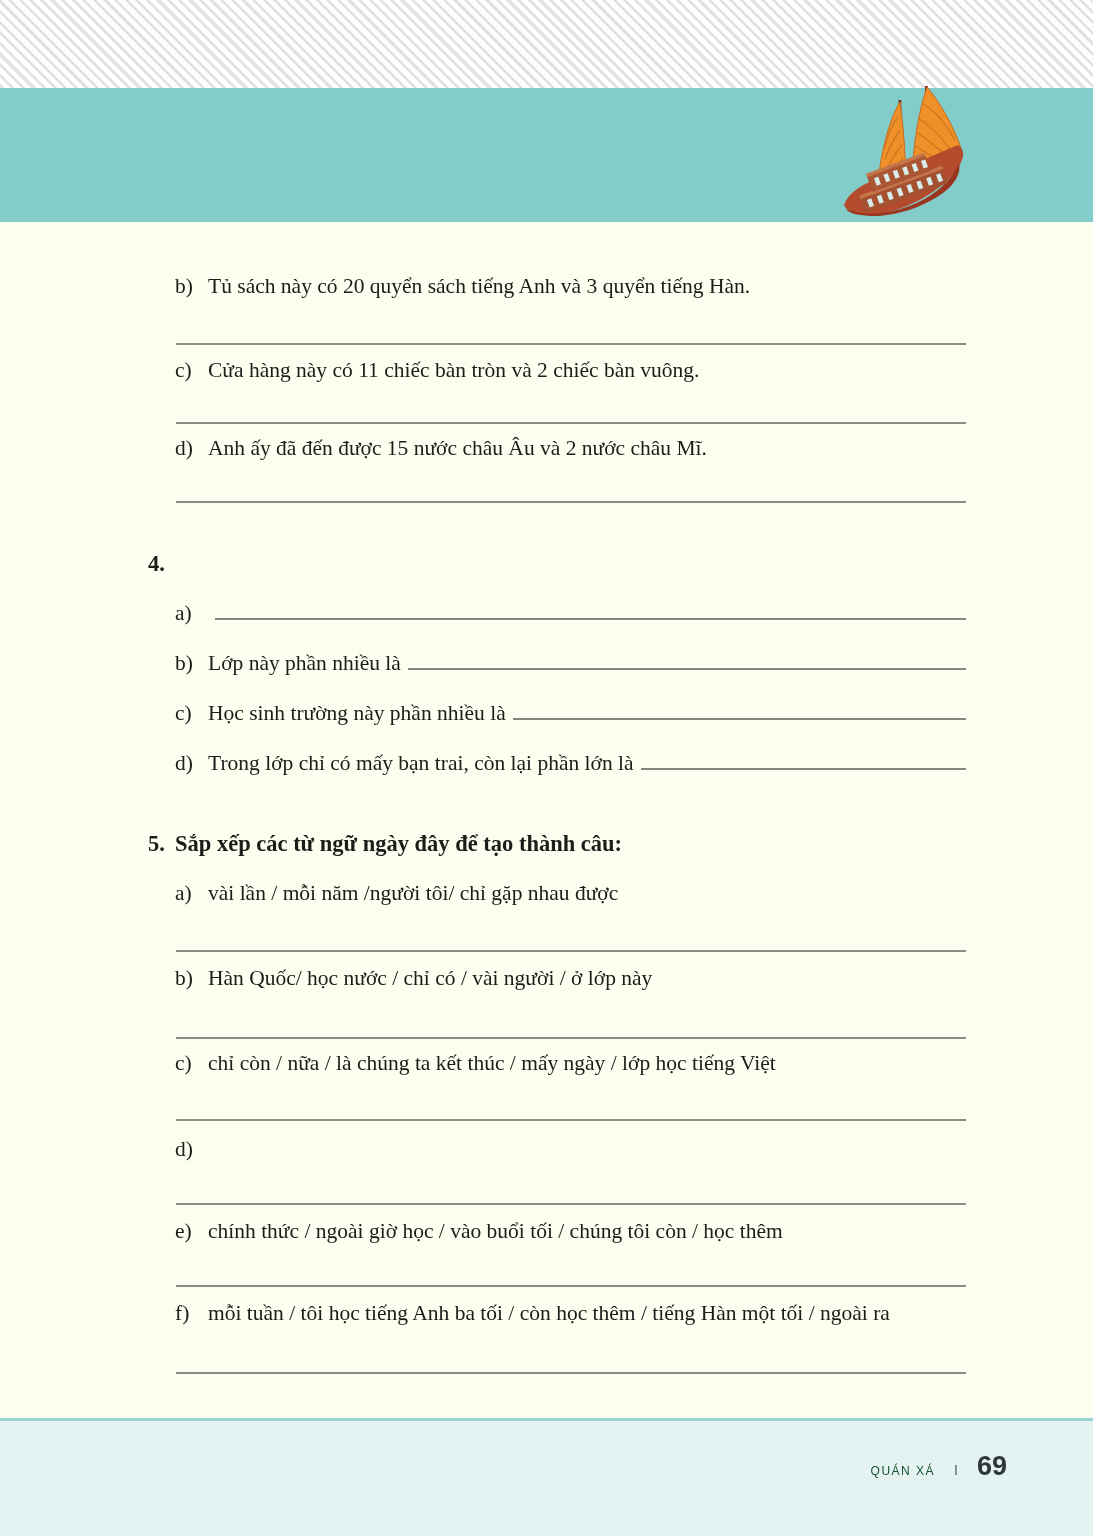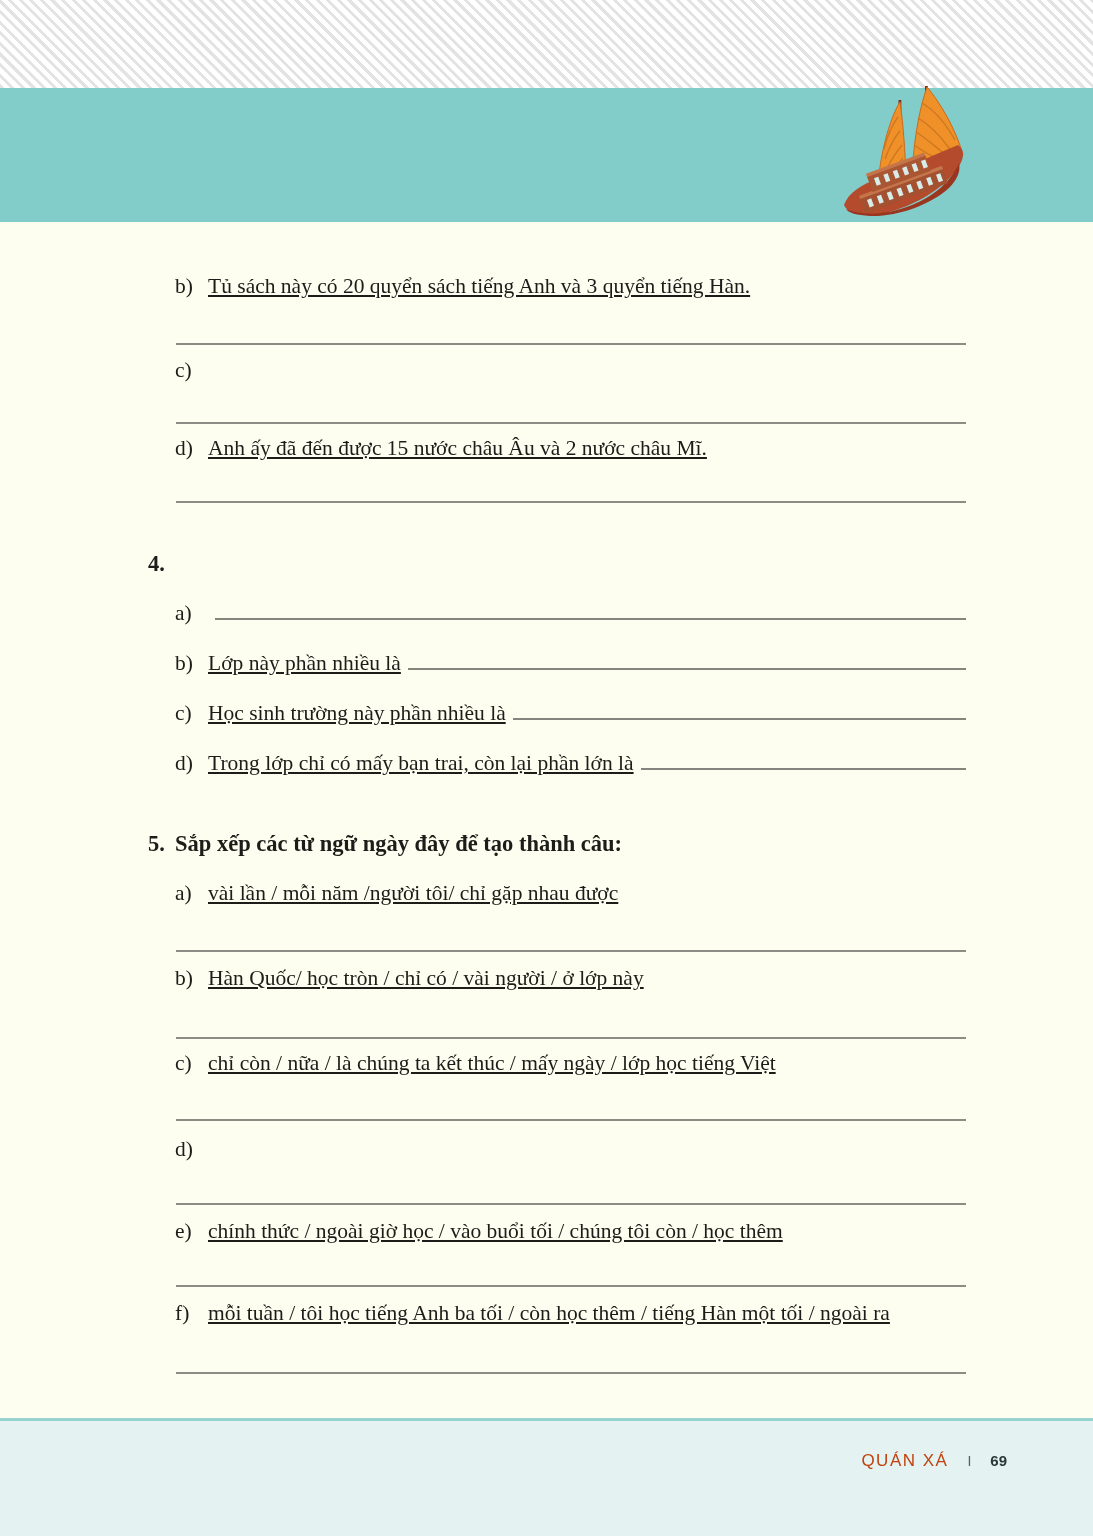--- a/index.html
+++ b/index.html
@@ -34,21 +34,21 @@
     font-size:21.5px;
     line-height:32px;
   }
   .row {
     display:flex;
     align-items:baseline;
     padding-left:27px;
     white-space:nowrap;
   }
   .row .lbl { flex:0 0 33px; }
-  .row .txt { flex:0 0 auto;text-decoration:underline; }
+  .row .txt { flex:0 0 auto; }
   .fill {
     flex:1 1 auto;
     height:0;
     border-bottom:2px solid #85857d;
     margin-left:7px;
     margin-bottom:-4px;
     min-width:30px;
   }
   .write-line {
     height:0;
@@ -83,30 +83,30 @@
     font-family:"Liberation Sans","DejaVu Sans",sans-serif;
   }
   .footer-inner {
     display:flex;
     align-items:baseline;
     justify-content:flex-end;
     padding:30px 86px 0 0;
     gap:19px;
   }
   .footer-section {
-    font-size:17px;
+    font-size:12px;
     letter-spacing:1.5px;
-    color:#c2410c;
+    color:#14532d;
   }
   .footer-divider {
     font-size:14px;
     color:#55605f;
   }
   .footer-page {
-    font-size:15px;
+    font-size:27px;
     font-weight:bold;
     color:#2c3837;
   }
 </style>
 </head>
 <body>
 
 <div class="sheet">
 
   <div class="hatch"></div>
@@ -158,20 +158,21 @@
   <div class="content">
 
     <div class="row mt48">
       <span class="lbl">b)</span>
       <span class="txt">Tủ sách này có 20 quyển sách tiếng Anh và 3 quyển tiếng Hàn.</span>
     </div>
     <div class="write-line mt41"></div>
 
     <div class="row mt9">
       <span class="lbl">c)</span>
+      <span class="txt">Cửa hàng này có 11 chiếc bàn tròn và 2 chiếc bàn vuông.</span>
     </div>
     <div class="write-line mt36"></div>
 
     <div class="row mt8">
       <span class="lbl">d)</span>
       <span class="txt">Anh ấy đã đến được 15 nước châu Âu và 2 nước châu Mĩ.</span>
     </div>
     <div class="write-line mt37"></div>
 
     <div class="heading mt44">
@@ -204,21 +205,21 @@
     </div>
 
     <div class="row mt16">
       <span class="lbl">a)</span>
       <span class="txt">vài lần / mỗi năm /người tôi/ chỉ gặp nhau được</span>
     </div>
     <div class="write-line mt41"></div>
 
     <div class="row mt10">
       <span class="lbl">b)</span>
-      <span class="txt">Hàn Quốc/ học tròn / chỉ có / vài người / ở lớp này</span>
+      <span class="txt">Hàn Quốc/ học nước / chỉ có / vài người / ở lớp này</span>
     </div>
     <div class="write-line mt43"></div>
 
     <div class="row mt8">
       <span class="lbl">c)</span>
       <span class="txt">chỉ còn / nữa / là chúng ta kết thúc / mấy ngày / lớp học tiếng Việt</span>
     </div>
     <div class="write-line mt40"></div>
 
     <div class="row mt12">

